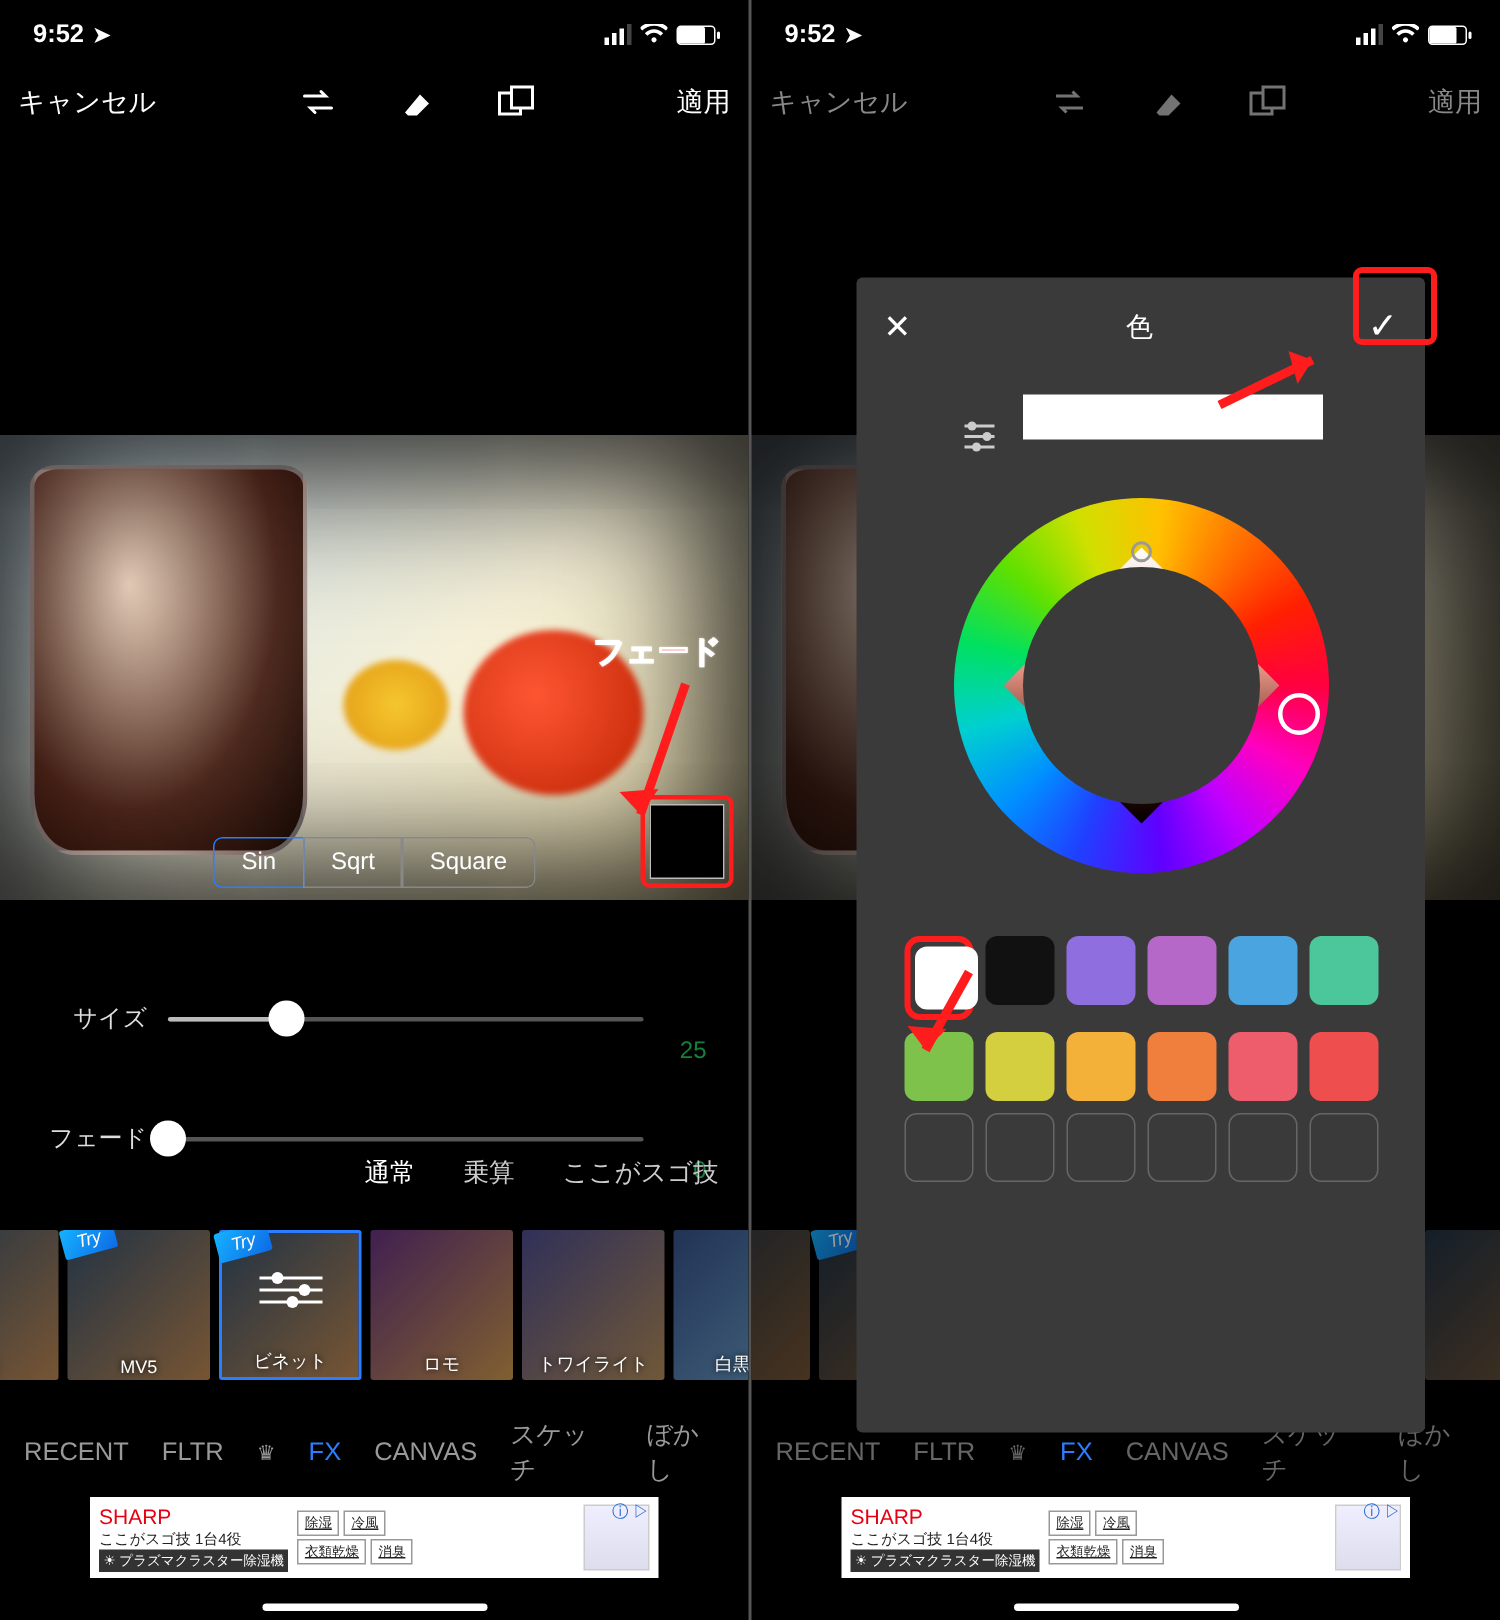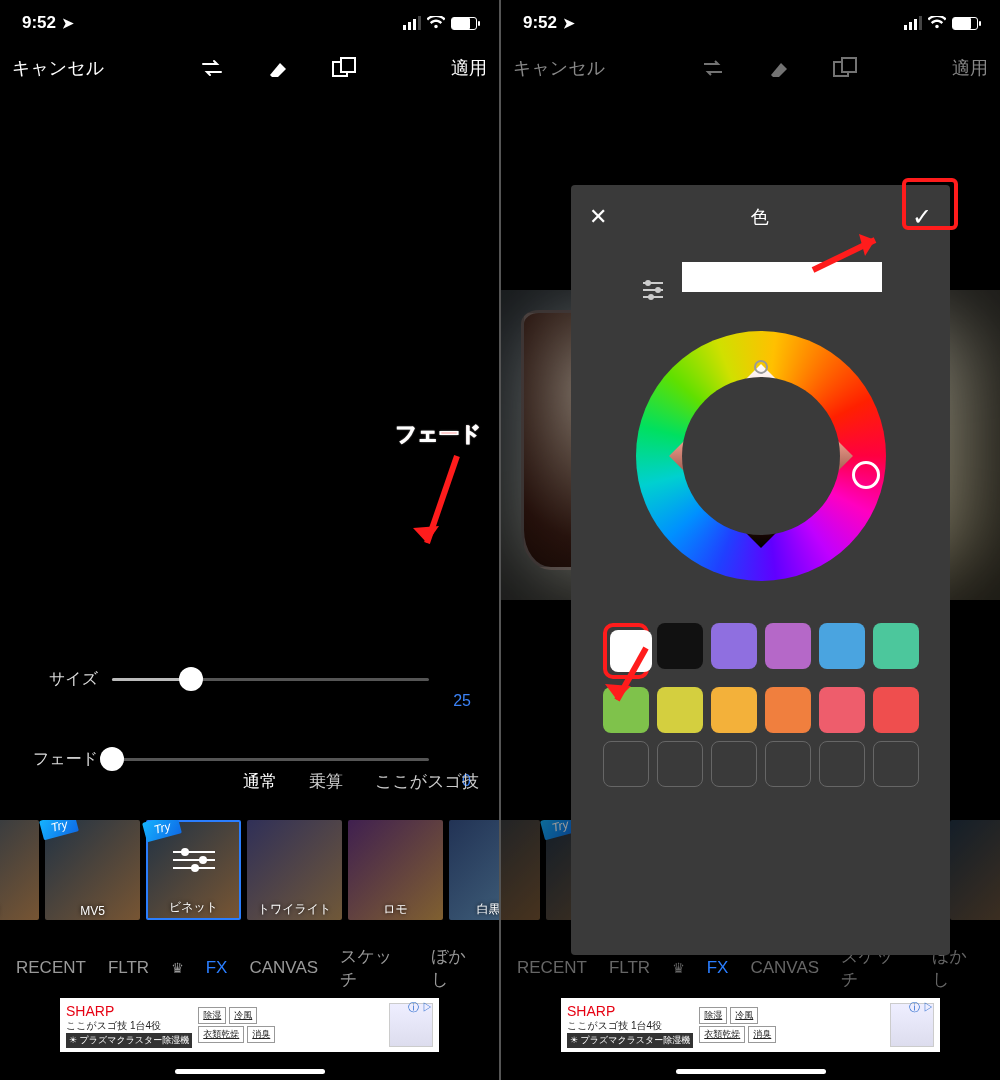--- a/index.html
+++ b/index.html
@@ -81,21 +81,21 @@
   }
   .redframe { border:3px solid #ff1c1c !important; border-radius:6px; padding:3px; }
   .seg-frame { position:absolute; bottom:0px; right:10px; }
   
   .sliders { position:absolute; top:630px; left:0; right:0; padding:0 28px; }
   .srow { display:flex; align-items:center; gap:14px; font-size:16px; margin:18px 0;}
   .srow .lab { width:70px; text-align:right; color:#ddd; font-size:16px;}
   .track { flex:1; height:3px; background:#555; position:relative; border-radius:2px;}
   .track .fill{position:absolute;left:0;top:0;bottom:0;background:#bbb;border-radius:2px;}
   .knob{position:absolute;top:50%;width:24px;height:24px;border-radius:50%;background:#fff;transform:translate(-50%,-50%);}
-  .sval{width:28px;text-align:right;color:#3b82f6;margin-top:44px;}
+  .sval{width:28px;text-align:right;color:#15803d;margin-top:44px;}
   
   .blendrow{ position:absolute; top:770px; right:20px; display:flex; gap:32px; font-size:17px; color:#ccc;}
   .blendrow .sel{color:#fff;}
   
   .thumbs{ position:absolute; top:820px; left:0; right:0; height:110px; display:flex; gap:6px; padding-left:4px; overflow:hidden;}
   .thumb{ width:95px; height:100px; position:relative; flex-shrink:0;
     background: linear-gradient(135deg,#223344,#775533);
     border-radius:2px; }
   .thumb .try{position:absolute;top:-4px;left:-4px;background:linear-gradient(135deg,#15b3ff,#0e6ae6);color:#fff;font-size:12px;font-style:italic;padding:3px 10px;border-radius:2px;transform:rotate(-15deg);}
   .thumb .tlab{position:absolute;bottom:2px;left:0;right:0;text-align:center;font-size:12px;color:#fff;text-shadow:0 0 4px #000;}
@@ -195,20 +195,37 @@
       <span class="ic">
           <svg width="26" height="24" viewBox="0 0 26 24">
             <rect x="2" y="6" width="14" height="14" stroke="#fff" stroke-width="2" fill="none"></rect>
             <rect x="10" y="2" width="14" height="14" stroke="#fff" stroke-width="2" fill="#000"></rect>
           </svg>
         </span>
     </div>
     <span>適用</span>
   </div>
 
+  <div class="photo-wrap">
+    <div class="photo">
+      <div class="flower y"></div>
+        <div class="flower"></div>
+        <div class="glass"></div>
+      <div class="segbar">
+        <div class="seg">
+          <button class="sel">Sin</button>
+          <button>Sqrt</button>
+          <button>Square</button>
+        </div>
+        <div class="redframe seg-frame">
+          <div class="colorbox"></div>
+        </div>
+      </div>
+    </div>
+  </div>
 
   <div class="sliders">
     <div class="srow">
       <div class="lab">サイズ</div>
       <div class="track">
         <div class="fill" style="width:25%"></div>
           <div class="knob" style="left:25%"></div>
       </div>
       <div class="sval">25</div>
     </div>
@@ -238,25 +255,25 @@
       </div>
     <div class="thumb sel">
       <span class="try">Try</span>
       <div class="slic">
           <span></span>
           <span></span>
           <span></span>
         </div>
       <span class="tlab">ビネット</span>
     </div>
+    <div class="thumb" style="background:linear-gradient(135deg,#402050,#806030)">
+        <span class="tlab">ロモ</span>
+      </div>
     <div class="thumb" style="background:linear-gradient(135deg,#303058,#705838)">
         <span class="tlab">トワイライト</span>
-      </div>
-    <div class="thumb" style="background:linear-gradient(135deg,#402050,#806030)">
-        <span class="tlab">ロモ</span>
       </div>
     <div class="thumb" style="background:linear-gradient(135deg,#223355,#446680)">
         <span class="tlab">白黒 ク</span>
       </div>
   </div>
 
   <div class="cats">
     <span>RECENT</span>
     <span>FLTR</span>
     <span class="crown">♛</span>

